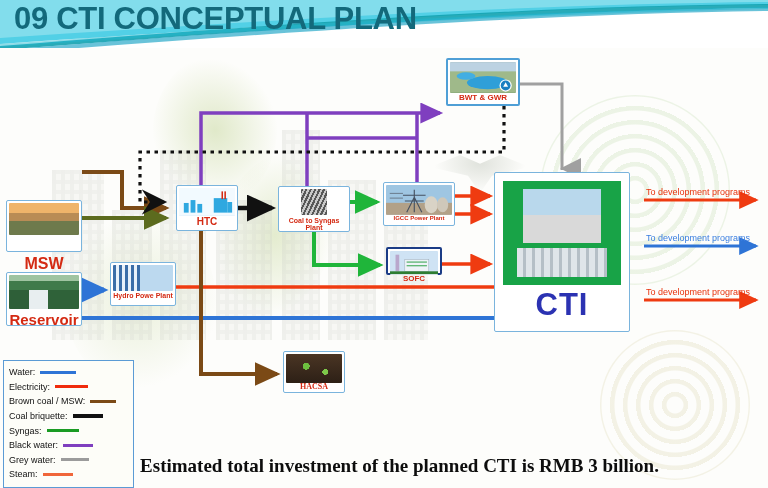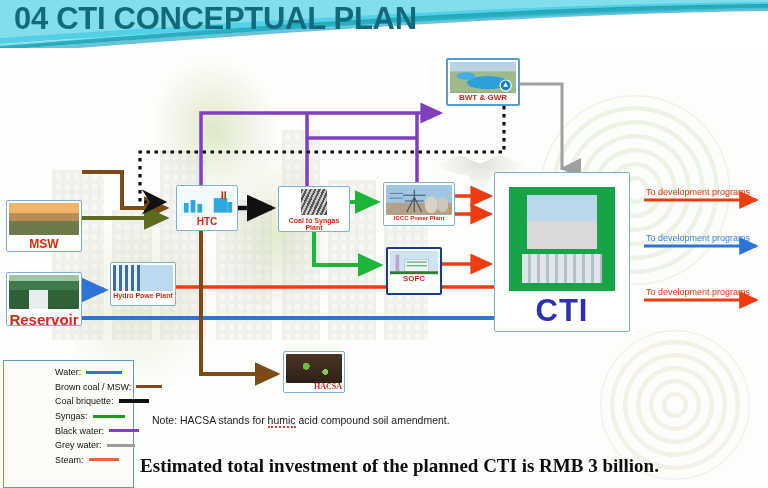--- a/index.html
+++ b/index.html
@@ -72,21 +72,21 @@
       radial-gradient(ellipse 9px 6px at 92% 60%, #6a4a30 40%, rgba(0,0,0,0) 42%),
       linear-gradient(#5a412b,#3d2c1d); }
   .n-browncoal .cap { font-size:10px; margin-top:2px; }
 
   .n-msw { left:6px; top:200px; width:76px; height:52px; }
   .n-msw .thumb { height:32px;
      background:
       linear-gradient(to bottom, #efb46a 0 30%, #b98c55 30% 55%, #6e7a4c 55% 100%),
       #7d7a50;
      position:relative; }
-  .n-msw .cap { font-size:12px; margin-top:3px; }
+  .n-msw .cap { font-size:16px; margin-top:21px; }
 
   .n-reservoir { left:6px; top:272px; width:76px; height:54px; }
   .n-reservoir .thumb { height:34px;
      background:
       linear-gradient(to bottom, #9fc4a1 0 18%, #3f7a4a 18% 45%, rgba(0,0,0,0) 45%),
       linear-gradient(to right, #2e5f38 0 28%, #e8eef0 28% 56%, #2f6239 56% 100%),
       #3b6b45; }
   .n-reservoir .cap { font-size:15px; margin-top:3px; }
 
   .n-hydro { left:110px; top:262px; width:66px; height:44px; }
@@ -112,65 +112,65 @@
   .n-syngas .cap { font-size:7px; margin-top:2px; }
 
   .n-igcc { left:383px; top:182px; width:72px; height:44px; border-color:#7ab4dd; }
   .n-igcc .thumb { height:30px;
      background:
       linear-gradient(to bottom, #9fc6e2 0 55%, #b9a58b 55% 100%),
       #a7c8e4;
      position:relative; }
   .n-igcc .cap { font-size:6px; margin-top:0px; }
 
-  .n-sofc { left:386px; top:247px; width:56px; height:48px; border:2px solid #1b3c86; }
+  .n-sofc { left:386px; top:247px; width:56px; height:28px; border:2px solid #1b3c86; }
   .n-sofc .thumb { height:24px;
      background:
       linear-gradient(to bottom,#cfe2f2 0 45%, #e7eef4 45% 100%); position:relative; }
   .n-sofc .cap { font-size:8px; margin-top:0px; }
 
   .n-bwt { left:446px; top:58px; width:74px; height:48px; border:2px solid #4f9fd6; }
   .n-bwt .thumb { height:31px;
      background:
       radial-gradient(ellipse 22px 8px at 60% 70%, #2e9ad6 60%, rgba(0,0,0,0) 62%),
       radial-gradient(ellipse 14px 5px at 28% 45%, #39a6de 60%, rgba(0,0,0,0) 62%),
       linear-gradient(to bottom, #b8cfe0 0 25%, #8fae7e 25% 100%);
      position:relative; }
   .n-bwt .cap { font-size:8px; margin-top:1px; }
 
   .n-hacsa { left:283px; top:351px; width:62px; height:42px; }
   .n-hacsa .thumb { height:29px;
      background:
       radial-gradient(circle 5px at 36% 42%, #6dbf3f 70%, rgba(0,0,0,0) 72%),
       radial-gradient(circle 4px at 70% 62%, #7ec94a 70%, rgba(0,0,0,0) 72%),
       linear-gradient(to bottom,#4a3524,#2d2016); }
-  .n-hacsa .cap { font-size:8px; margin-top:0px; font-family:"Liberation Serif", serif;text-align:right; }
+  .n-hacsa .cap { font-size:8px; margin-top:0px; font-family:"Liberation Serif", serif; }
 
   .n-cti { left:494px; top:172px; width:136px; height:160px; border:1px solid #7ab4dd;
-      padding:14px; }
+      padding:8px; }
   .n-cti .green { width:100%; height:104px; background:#18a347; position:relative; }
   .n-cti .green .pic { position:absolute; left:17%; top:8%; width:66%; height:52%;
       background:
         linear-gradient(to bottom, #b9d8ec 0 48%, #d9d9d9 48% 100%);
       border:0; }
   .n-cti .green .pic2 { position:absolute; left:12%; top:64%; width:76%; height:28%;
       background: repeating-linear-gradient(to right,#dfe5e9 0 6px,#b5bfc6 6px 9px); }
   .n-cti .cap2 { color:#2b32b2; font-weight:bold; font-size:31px; line-height:1.05;
       margin-top:4px; letter-spacing:1px; }
 
   
   .devlabel { position:absolute; font-size:9px; white-space:nowrap; }
   .dl1 { left:646px; top:187px; color:#e8320c; }
   .dl2 { left:646px; top:233px; color:#3a7ee0; }
   .dl3 { left:646px; top:287px; color:#e8320c; }
 
   
   .legend { position:absolute; left:3px; top:360px; width:131px; height:128px;
       background:#fdfdf8; border:1px solid #5b9bd5; padding:4px 5px; }
-  .legend .row { display:flex; align-items:center; height:14.6px;margin-left:46px; }
+  .legend .row { display:flex; align-items:center; height:14.6px; }
   .legend .lbl { font-size:9px; color:#111; white-space:nowrap; }
   .legend .swatch { height:3px; margin-left:5px; flex:0 0 auto; }
 
   
   .note { position:absolute; left:152px; top:414px; font-size:10.5px; color:#1a1a1a;
       white-space:nowrap; }
   .note .sp { border-bottom:2px dotted #e03b2a; padding-bottom:0px; }
   .bigline { position:absolute; left:0; top:455px; width:768px; text-align:center;
       font-family:"Liberation Serif", serif; font-weight:bold; font-size:19px; color:#0d0d0d;
       white-space:nowrap;padding-left:31px; }
@@ -198,21 +198,21 @@
   </div>
 
   <div class="header">
     <svg class="hdr-svg" width="768" height="48" viewBox="0 0 768 48">
       <path d="M0,0 H768 V5 C560,6 330,22 0,44 Z" fill="#34c8e2" opacity=".85"></path>
       <path d="M0,0 H768 V2 C540,4 300,18 0,38 Z" fill="#8fe0ee" opacity=".8"></path>
       <path d="M0,46 C300,22 540,6 768,4 L768,8 C540,11 300,27 0,50 Z" fill="#12a2b0" opacity=".9"></path>
       <path d="M0,50 C300,26 540,10 768,8 L768,11 C540,14 300,31 0,54 Z" fill="#2aa9c9" opacity=".7"></path>
       <path d="M0,44 C200,30 430,14 768,7 L768,9 C430,17 200,34 0,47 Z" fill="#1fb7cf" opacity=".5"></path>
     </svg>
-    <div class="title">04 CTI CONCEPTUAL PLAN</div>
+    <div class="title">09 CTI CONCEPTUAL PLAN</div>
   </div>
 
   <svg id="flow" viewBox="0 0 768 488">
     <defs>
       <marker id="ah-brown" markerWidth="7" markerHeight="7" refX="5.6" refY="3" orient="auto">
         <path d="M0,0 L6.5,3 L0,6 z" fill="#7b4a16"></path>
         </marker>
       <marker id="ah-olive" markerWidth="7" markerHeight="7" refX="5.6" refY="3" orient="auto">
         <path d="M0,0 L6.5,3 L0,6 z" fill="#5c6b1e"></path>
         </marker>
@@ -371,20 +371,24 @@
   <div class="devlabel dl1">To development  programs</div>
   <div class="devlabel dl2">To development  programs</div>
   <div class="devlabel dl3">To development  programs</div>
 
   <div class="legend" id="legend-box">
       <div class="row">
         <span class="lbl">Water:</span>
         <span class="swatch" style="background: rgb(46, 116, 214); width: 36px; height: 3px;"></span>
       </div>
       <div class="row">
+        <span class="lbl">Electricity:</span>
+        <span class="swatch" style="background: rgb(240, 43, 12); width: 33px; height: 3px;"></span>
+      </div>
+      <div class="row">
         <span class="lbl">Brown coal / MSW:</span>
         <span class="swatch" style="background: rgb(123, 74, 22); width: 26px; height: 3px;"></span>
       </div>
       <div class="row">
         <span class="lbl">Coal briquette:</span>
         <span class="swatch" style="background: rgb(17, 17, 17); width: 30px; height: 4px;"></span>
       </div>
       <div class="row">
         <span class="lbl">Syngas:</span>
         <span class="swatch" style="background: rgb(26, 155, 35); width: 32px; height: 3px;"></span>
@@ -396,17 +400,16 @@
       <div class="row">
         <span class="lbl">Grey water:</span>
         <span class="swatch" style="background: rgb(155, 155, 155); width: 28px; height: 3px;"></span>
       </div>
       <div class="row">
         <span class="lbl">Steam:</span>
         <span class="swatch" style="background: rgb(240, 102, 58); width: 30px; height: 3px;"></span>
       </div>
     </div>
 
-  <div class="note"><span>Note: HACSA stands for </span><span class="sp">humic</span><span> acid compound  soil amendment.</span></div>
 
   <div class="bigline">Estimated total investment of the planned CTI  is RMB 3 billion.</div>
 
 </div>
 
 </body></html>

